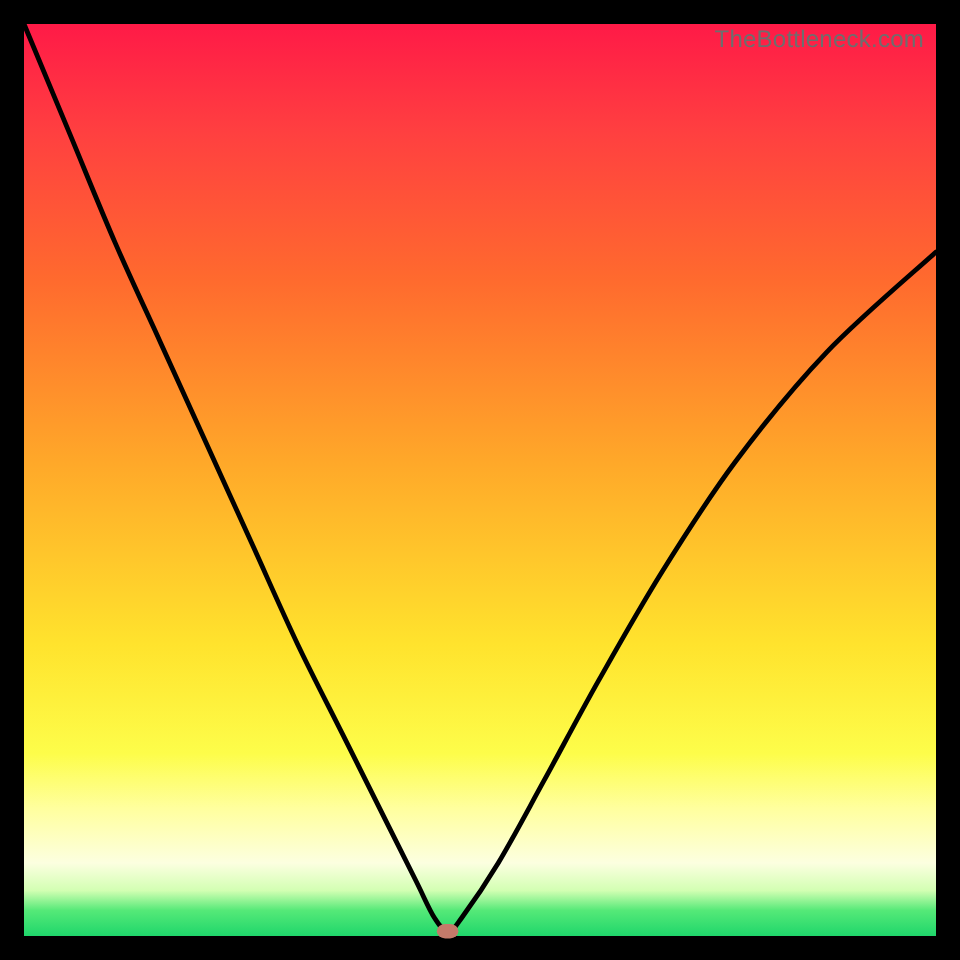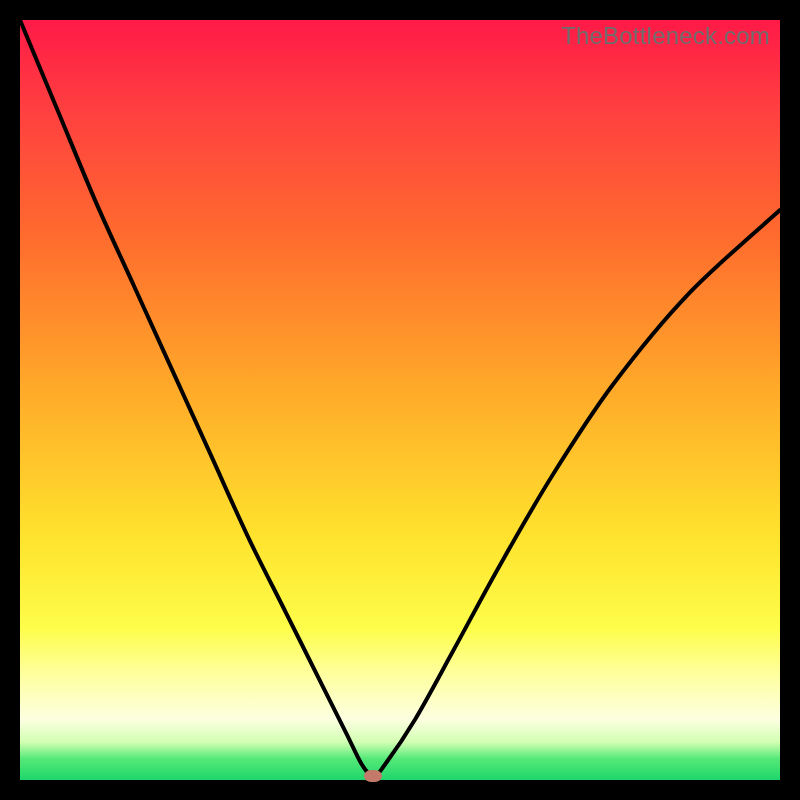--- a/index.html
+++ b/index.html
@@ -37,21 +37,21 @@
       #d3ffb3 95%,
       #55e978 97.2%,
       #1fd66b 100%
     );
   }
   .watermark {
     position: absolute;
     top: 2px;
     right: 10px;
     color: #6e6e6e;
-    font-size: 24px;
+    font-size: 20px;
     font-weight: 500;
     letter-spacing: 0.2px;
     user-select: none;
   }
   svg.curve {
     position: absolute;
     left: 0;
     top: 0;
     width: 760px;
     height: 760px;

